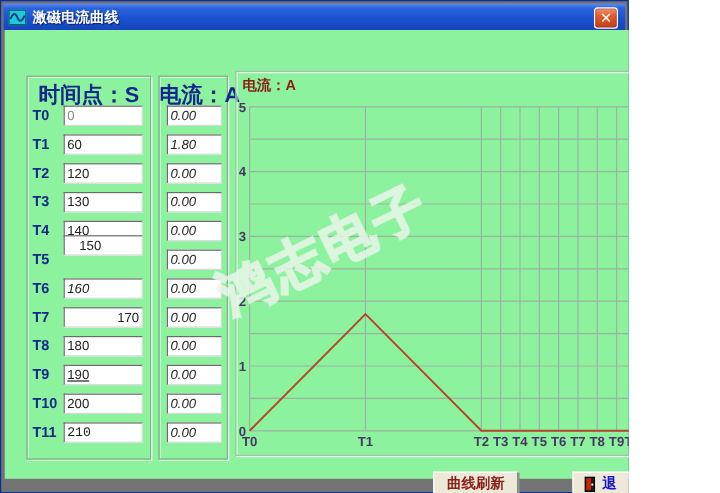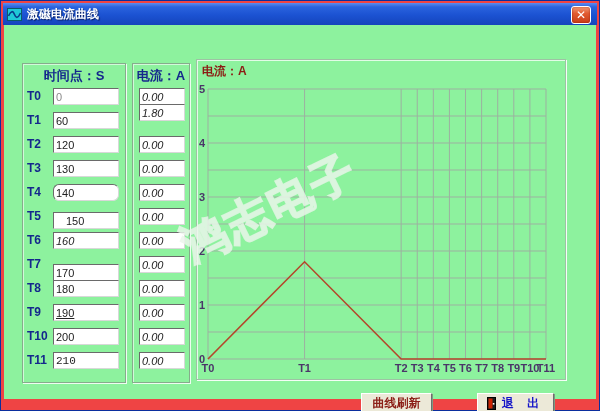--- a/index.html
+++ b/index.html
@@ -1,19 +1,19 @@
 <!DOCTYPE html>
 <html><head>
 <meta charset="utf-8">
 <style>
   * { margin:0; padding:0; box-sizing:border-box; }
   html,body { width:600px; height:411px; font-family:"Liberation Sans","DejaVu Sans",sans-serif; }
   .window {
-    position:relative; width:600px; height:411px;
-    background:#ef4444;
+    position:relative; width:524px; height:411px;
+    background:#737373;
     box-shadow: inset 0 0 0 1px #0b2e9e;
     overflow:hidden;
   }
   .titlebar {
     position:absolute; top:3px; left:3px; right:3px; height:22px;
     background:linear-gradient(180deg,#5a8cf0 0%,#2a63de 18%,#1b52d2 55%,#1545bc 100%);
     display:flex; align-items:center; padding:0 4px;
   }
   .app-icon {
     width:15px; height:13px; margin-right:5px;
@@ -37,21 +37,21 @@
     background:#8df29e;
   }
   .groupbox {
     position:absolute; border:1px solid #86ac8c;
     box-shadow: 1px 1px 0 rgba(255,255,255,.85), inset 1px 1px 0 rgba(255,255,255,.6);
   }
   .gb-time    { left:18px;  top:38px; width:104px; height:320px; }
   .gb-current { left:128px; top:38px; width:58px;  height:320px; }
   .gb-header {
     position:absolute; top:3px; left:0; right:0; text-align:center;
-    color:#14288c; font-size:13px; font-weight:bold; white-space:nowrap;
+    color:#14288c; font-size:18px; font-weight:bold; white-space:nowrap;
   }
   .row-label {
     position:absolute; left:4px; width:24px;
     color:#14288c; font-size:12px; font-weight:bold; line-height:17px;
   }
   .field {
     position:absolute; height:17px; background:#ffffff;
     border:1px solid; border-color:#6a6a6a #d8d8d8 #d8d8d8 #6a6a6a;
     font-size:11px; color:#222; padding:1px 2px;
     font-family:"Liberation Sans","DejaVu Sans",sans-serif;
@@ -111,43 +111,43 @@
       <div id="time-rows">
           <div class="row-label" style="top: 24px;">T0</div>
           <input class="field time" disabled="" value="0" style="top: 24px;">
           <div class="row-label" style="top: 48px;">T1</div>
           <input class="field time" value="60" style="top: 48px;">
           <div class="row-label" style="top: 72px;">T2</div>
           <input class="field time" value="120" style="top: 72px;">
           <div class="row-label" style="top: 96px;">T3</div>
           <input class="field time" value="130" style="top: 96px;">
           <div class="row-label" style="top: 120px;">T4</div>
-          <input class="field time" value="140" style="top: 120px; border-radius: 6px;">
+          <input class="field time" value="140" style="top: 120px;">
           <div class="row-label" style="top: 144px;">T5</div>
-          <input class="field time" value="150" style="top: 148px; padding-left: 12px;">
+          <input class="field time" value="150" style="top: 132px; padding-left: 12px;">
           <div class="row-label" style="top: 168px;">T6</div>
           <input class="field time" value="160" style="top: 168px; font-style: italic;">
           <div class="row-label" style="top: 192px;">T7</div>
-          <input class="field time" value="170" style="top: 200px;">
+          <input class="field time" value="170" style="top: 192px; text-align: right;">
           <div class="row-label" style="top: 216px;">T8</div>
           <input class="field time" value="180" style="top: 216px;">
           <div class="row-label" style="top: 240px;">T9</div>
           <input class="field time" value="190" style="top: 240px; text-decoration: underline;">
           <div class="row-label" style="top: 264px;">T10</div>
           <input class="field time" value="200" style="top: 264px;">
           <div class="row-label" style="top: 288px;">T11</div>
           <input class="field time" value="210" style="top: 288px; font-family: Liberation Mono, monospace;">
         </div>
     </div>
 
     <div class="groupbox gb-current">
       <div class="gb-header">电流：A</div>
       <div id="current-rows">
           <input class="field current" value="0.00" style="top: 24px;">
-          <input class="field current" value="1.80" style="top: 40px;">
+          <input class="field current" value="1.80" style="top: 48px;">
           <input class="field current" value="0.00" style="top: 72px;">
           <input class="field current" value="0.00" style="top: 96px;">
           <input class="field current" value="0.00" style="top: 120px;">
           <input class="field current" value="0.00" style="top: 144px;">
           <input class="field current" value="0.00" style="top: 168px;">
           <input class="field current" value="0.00" style="top: 192px;">
           <input class="field current" value="0.00" style="top: 216px;">
           <input class="field current" value="0.00" style="top: 240px;">
           <input class="field current" value="0.00" style="top: 264px;">
           <input class="field current" value="0.00" style="top: 288px;">

